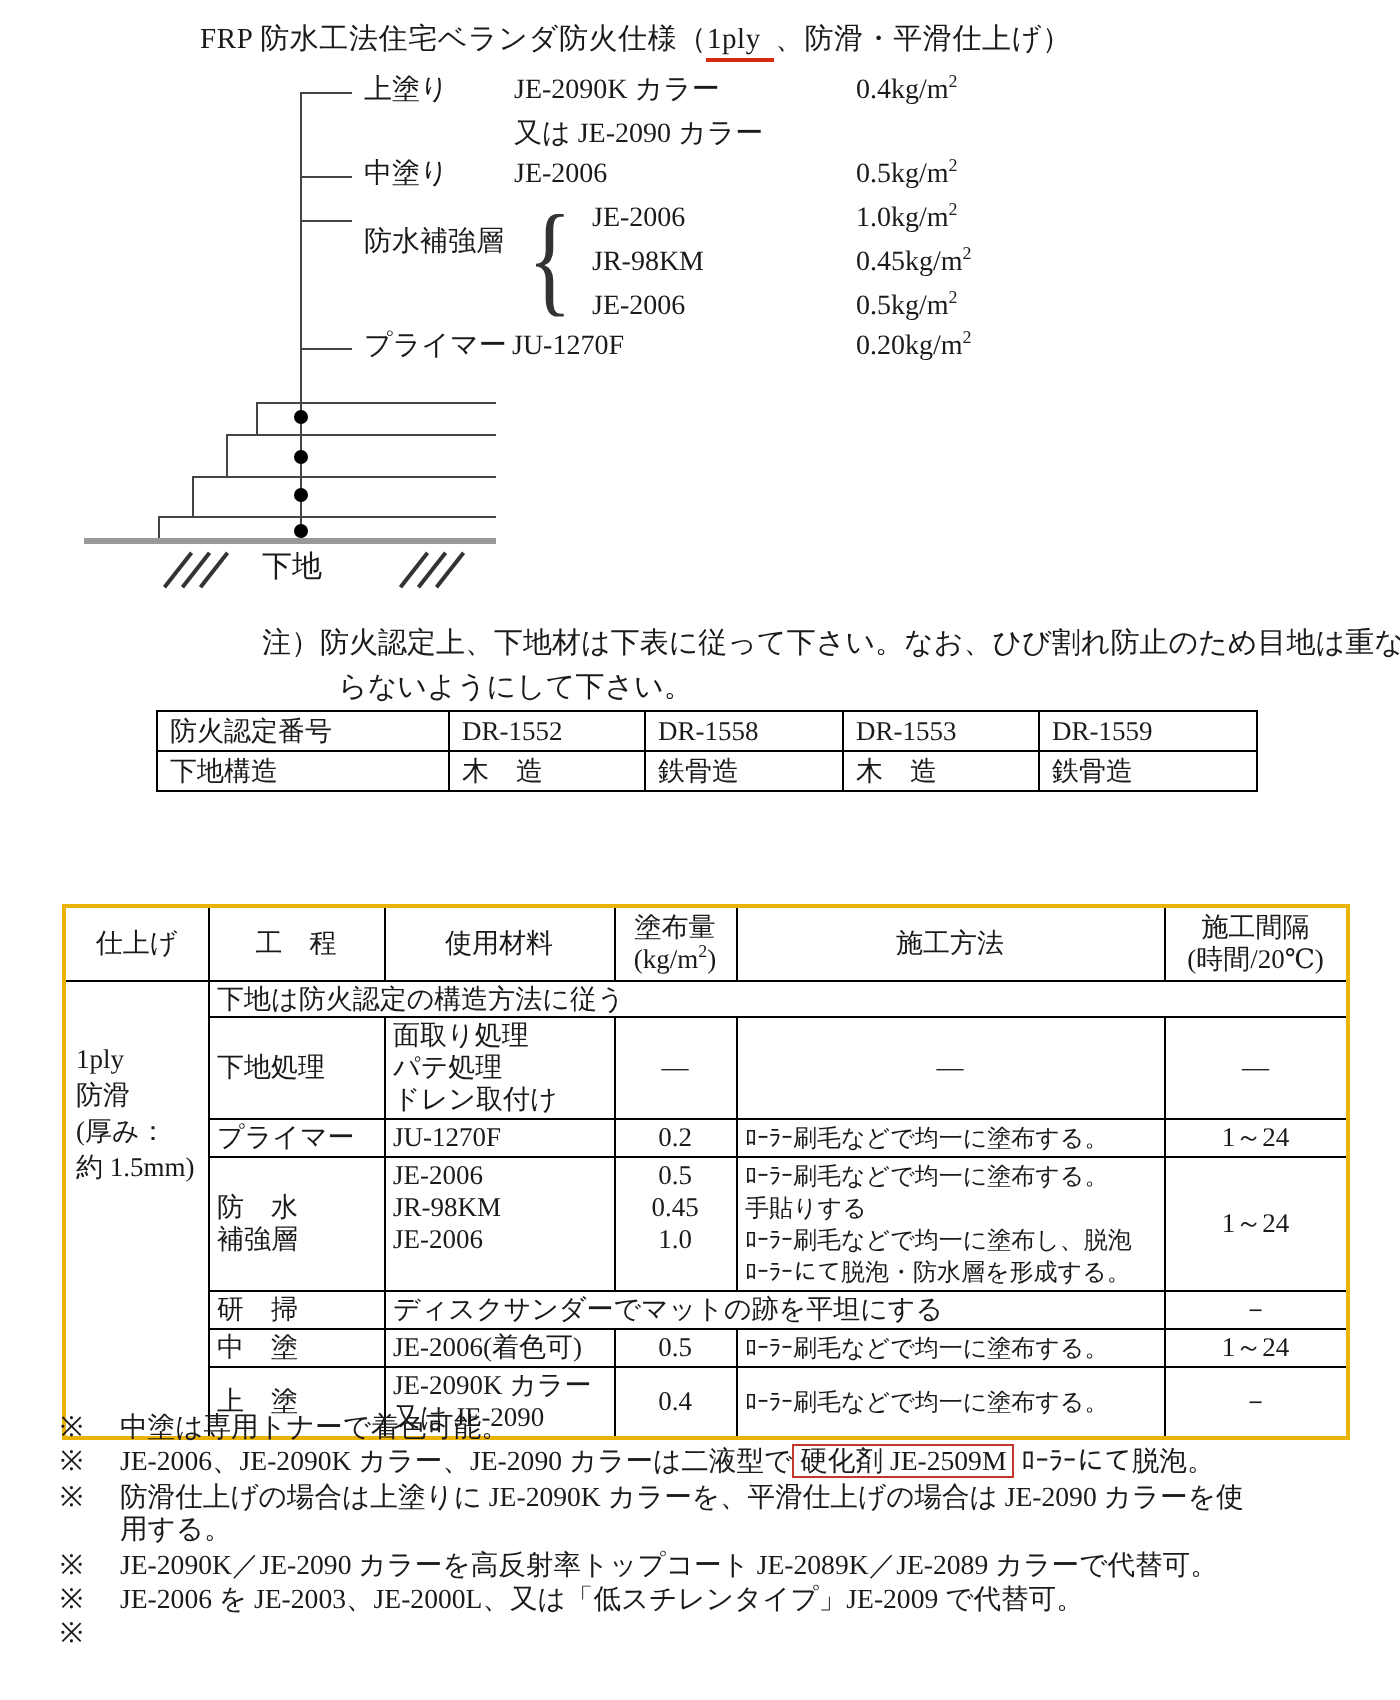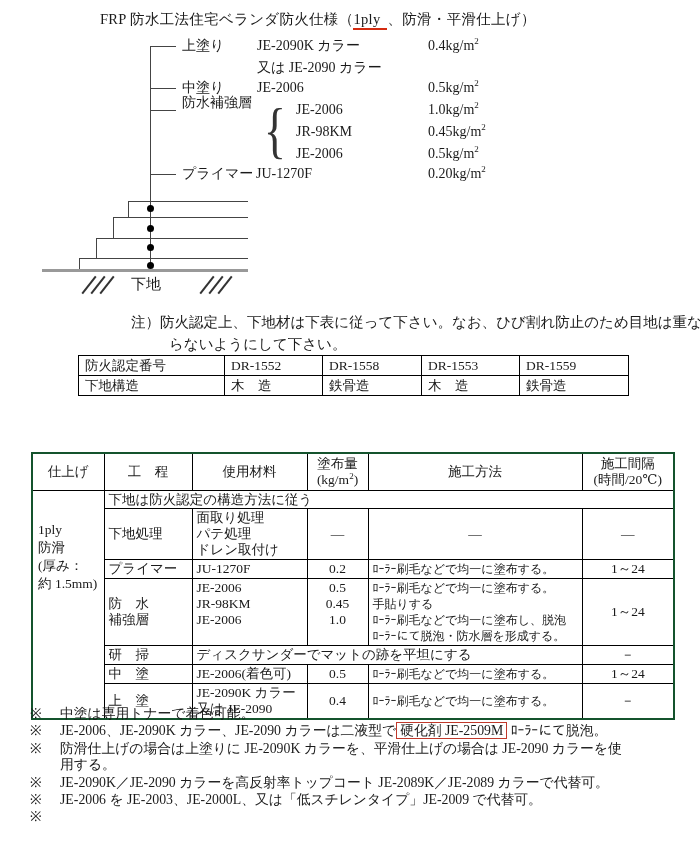--- a/index.html
+++ b/index.html
@@ -25,21 +25,21 @@
   
   table { border-collapse:collapse; table-layout:fixed; }
   td, th { border:1px solid #000; font-weight:normal; overflow:hidden; }
   .pre { white-space:pre-line; }
 
   #approval-table { position:absolute; left:78px; top:355px; width:550px; font-size:13.5px; }
   #approval-table td { padding:0 6px; line-height:18px; height:19px; }
   #approval-table .lbl { text-align:left; }
   #approval-table .ctr { text-align:left; }
 
-  #spec-table { position:absolute; left:31px; top:452px; width:642px; font-size:13.5px; border:2px solid #14532d;padding-left:31px; }
+  #spec-table { position:absolute; left:31px; top:452px; width:642px; font-size:13.5px; border:2px solid #eab308;padding-left:31px; }
   #spec-table td { padding:1px 4px; line-height:16px; vertical-align:middle; }
   #spec-table td.hdr { text-align:center; padding:2px 2px; }
   #spec-table .ctr { text-align:center; }
   #spec-table .top { vertical-align:top; }
   #spec-table .finish-cell { vertical-align:top; padding:30px 3px 0 5px; line-height:18px; }
   #spec-table .method { font-size:12px; }
 
   
   .footnotes { position:absolute; left:30px; top:706px; width:655px; font-size:13.8px; line-height:16.8px; }
   .footnote { position:relative; padding-left:30px; margin-bottom:0.5px; }
@@ -65,21 +65,21 @@
     <div class="diag-text" style="left:182px; top:38px;">上塗り</div>
     <div class="diag-text" style="left:257px; top:38px;">JE-2090K カラー</div>
     <div class="diag-text" style="left:428px; top:38px;"><span>0.4kg/m</span><sup class="sq">2</sup></div>
 
     <div class="diag-text" style="left:257px; top:60px;">又は JE-2090 カラー</div>
 
     <div class="diag-text" style="left:182px; top:80px;">中塗り</div>
     <div class="diag-text" style="left:257px; top:80px;">JE-2006</div>
     <div class="diag-text" style="left:428px; top:80px;"><span>0.5kg/m</span><sup class="sq">2</sup></div>
 
-    <div class="diag-text" style="left:182px; top:95px;">防水補強層</div>
+    <div class="diag-text" style="left:182px; top:114px;">防水補強層</div>
     <div class="brace" style="left:260px; top:101px;">{</div>
     <div class="diag-text" style="left:296px; top:102px;">JE-2006</div>
     <div class="diag-text" style="left:428px; top:102px;"><span>1.0kg/m</span><sup class="sq">2</sup></div>
     <div class="diag-text" style="left:296px; top:124px;">JR-98KM</div>
     <div class="diag-text" style="left:428px; top:124px;"><span>0.45kg/m</span><sup class="sq">2</sup></div>
     <div class="diag-text" style="left:296px; top:146px;">JE-2006</div>
     <div class="diag-text" style="left:428px; top:146px;"><span>0.5kg/m</span><sup class="sq">2</sup></div>
 
     <div class="diag-text" style="left:182px; top:166px;">プライマー</div>
     <div class="diag-text" style="left:256px; top:166px;">JU-1270F</div>

